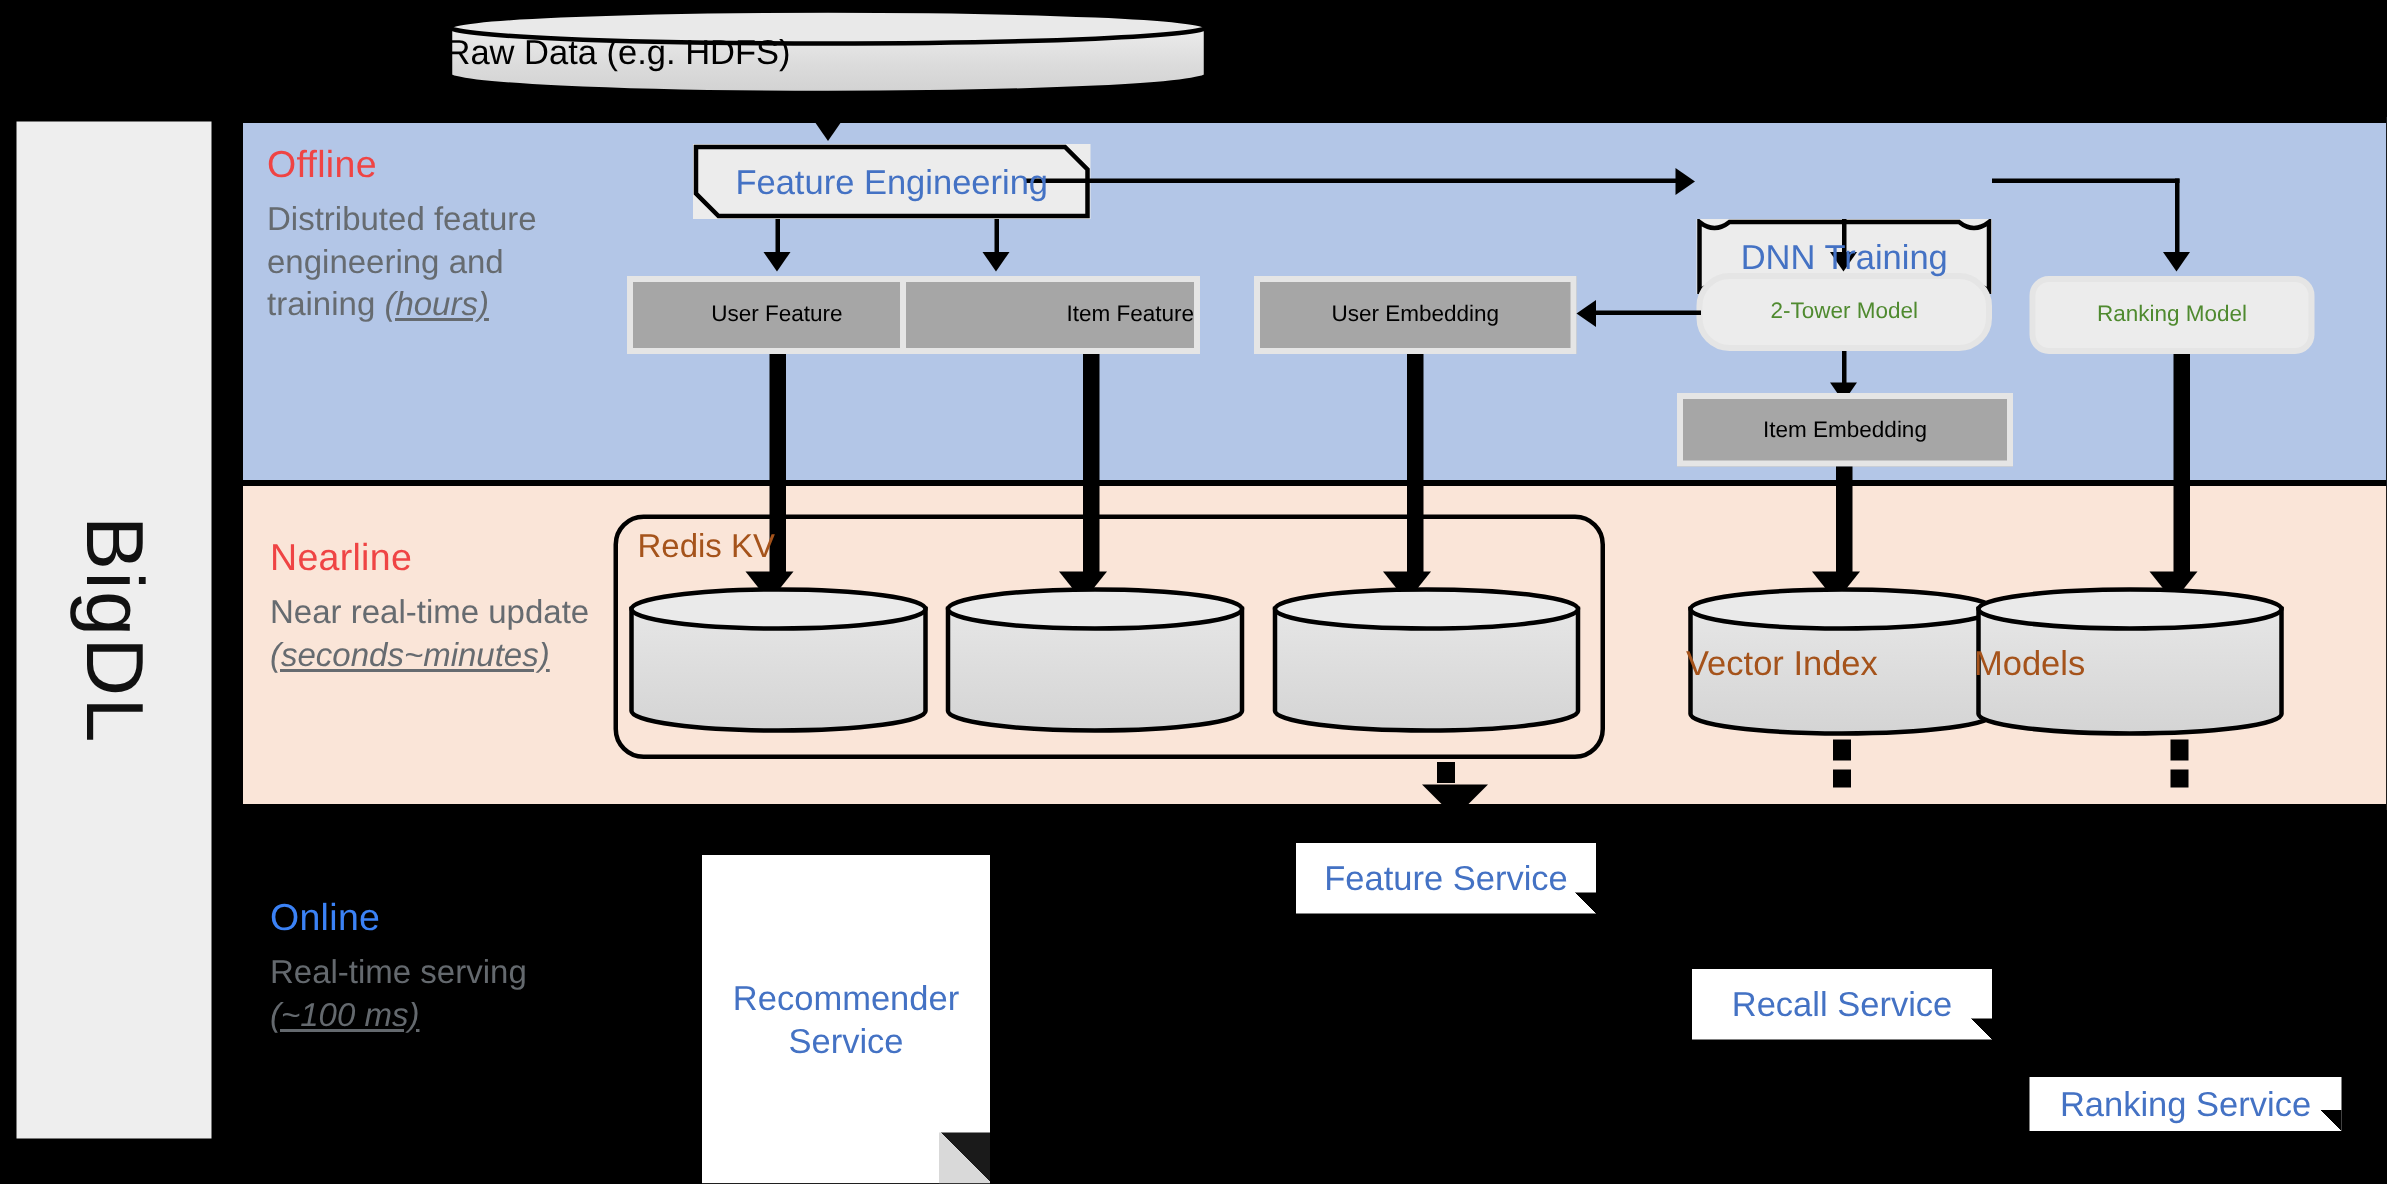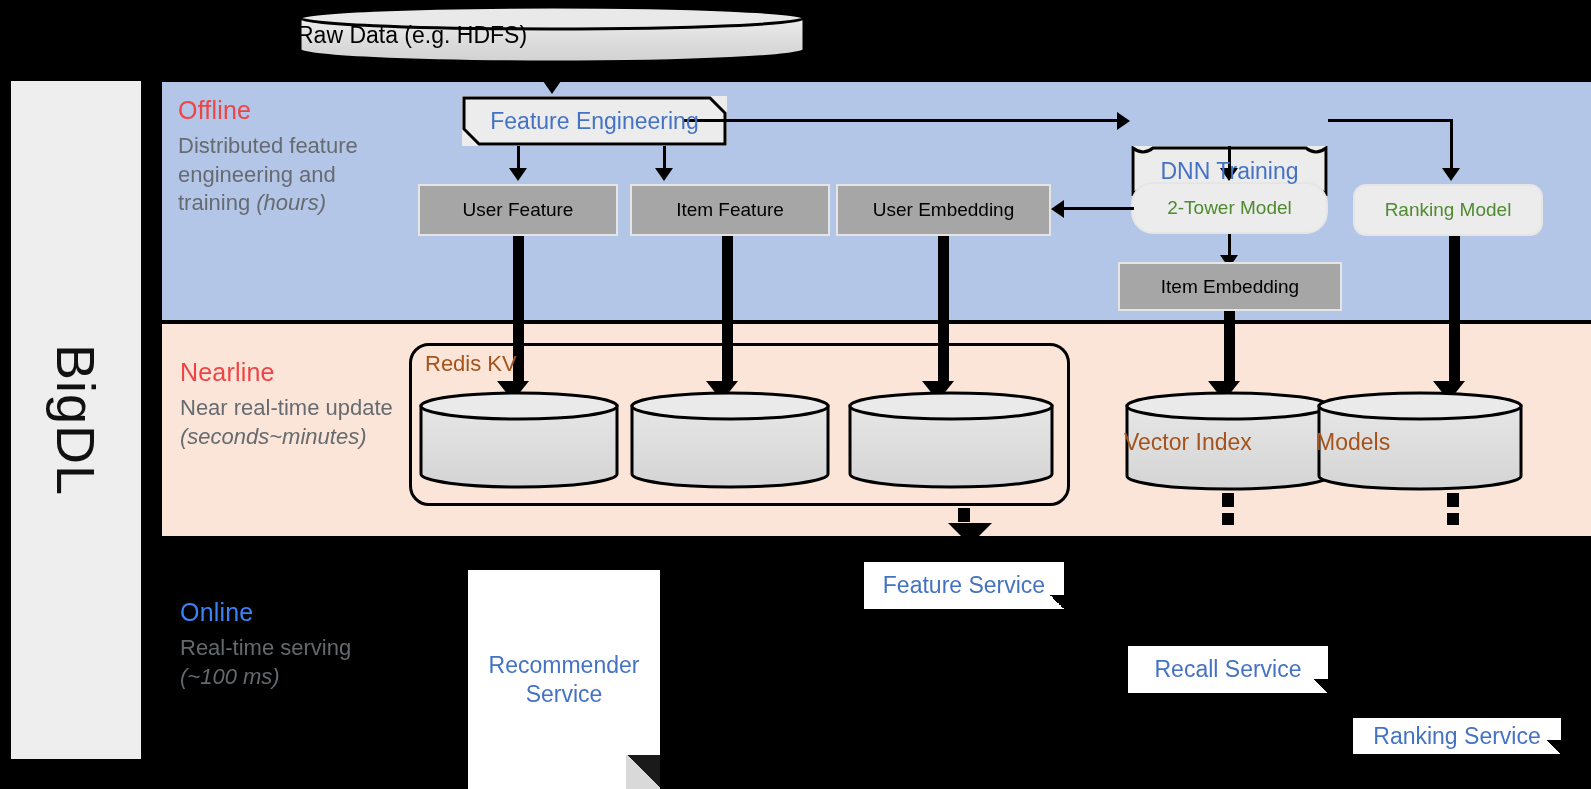--- a/index.html
+++ b/index.html
@@ -20,31 +20,31 @@
     left:8px;top:78px;width:136px;height:684px;background:#eeeeee;border:3px solid #000;
     display:flex;align-items:center;justify-content:center;
   }
   #bigdl-label{
     transform:rotate(90deg);white-space:nowrap;font-size:54px;color:#111;letter-spacing:1px;
   }
 
   
   .band-title{font-size:25px;color:#ef4444;font-weight:400;letter-spacing:.2px;}
   .band-sub{font-size:22px;color:#666b70;line-height:1.30;margin-top:7px;}
-  .band-sub i{font-style:italic;}
+  .band-sub i{font-style:italic;text-decoration:underline;}
   #lbl-offline{left:178px;top:96px;width:215px;}
   #lbl-nearline{left:180px;top:358px;width:230px;}
   #lbl-online{left:180px;top:598px;width:215px;}
   #lbl-online .band-title{color:#3b82f6;}
   #lbl-online .band-sub{color:#64696e;}
 
   
   .node{
     display:flex;align-items:center;justify-content:center;text-align:center;
-    border:2px solid #e5e5e5;font-size:19px;line-height:1.15;
+    border:4px solid #e5e5e5;font-size:15px;line-height:1.15;
   }
   .gray-node{background:#a6a6a6;color:#000;}
   .light-node{background:#ececec;}
   .blue-text{color:#4472c4;}
   .green-text{color:#4f8a2f;}
 
   
   .cut-box{
     background:#ececec;color:#4472c4;position:relative;border:none;
     display:flex;align-items:center;justify-content:center;font-size:23px;
@@ -169,21 +169,21 @@
   <div class="abs ln thin-v" style="left:1228px;top:146px;width:3px;height:25px;"></div>
   <div class="arrow-down" style="left:1220px;top:168px;"></div>
 
   <div class="abs ln thin-h" style="left:1328px;top:119px;width:125px;"></div>
   <div class="abs ln thin-v" style="left:1450px;top:119px;height:52px;"></div>
   <div class="arrow-down" style="left:1442px;top:168px;"></div>
 
   <div class="abs node gray-node" style="left:418px;top:184px;width:200px;height:52px;">
     <span>User Feature</span>
   </div>
-  <div class="abs node gray-node" style="left:630px;top:184px;width:200px;height:52px;">
+  <div class="abs node gray-node" style="left:600px;top:184px;width:200px;height:52px;justify-content:flex-end;">
     <span>Item Feature</span>
   </div>
   <div class="abs node gray-node" style="left:836px;top:184px;width:215px;height:52px;">
     <span>User Embedding</span>
   </div>
 
   <div class="abs node light-node round-node" style="left:1131px;top:182px;width:197px;height:52px;border-radius:22px;">
     <span class="green-text">2-Tower Model</span>
   </div>
 

